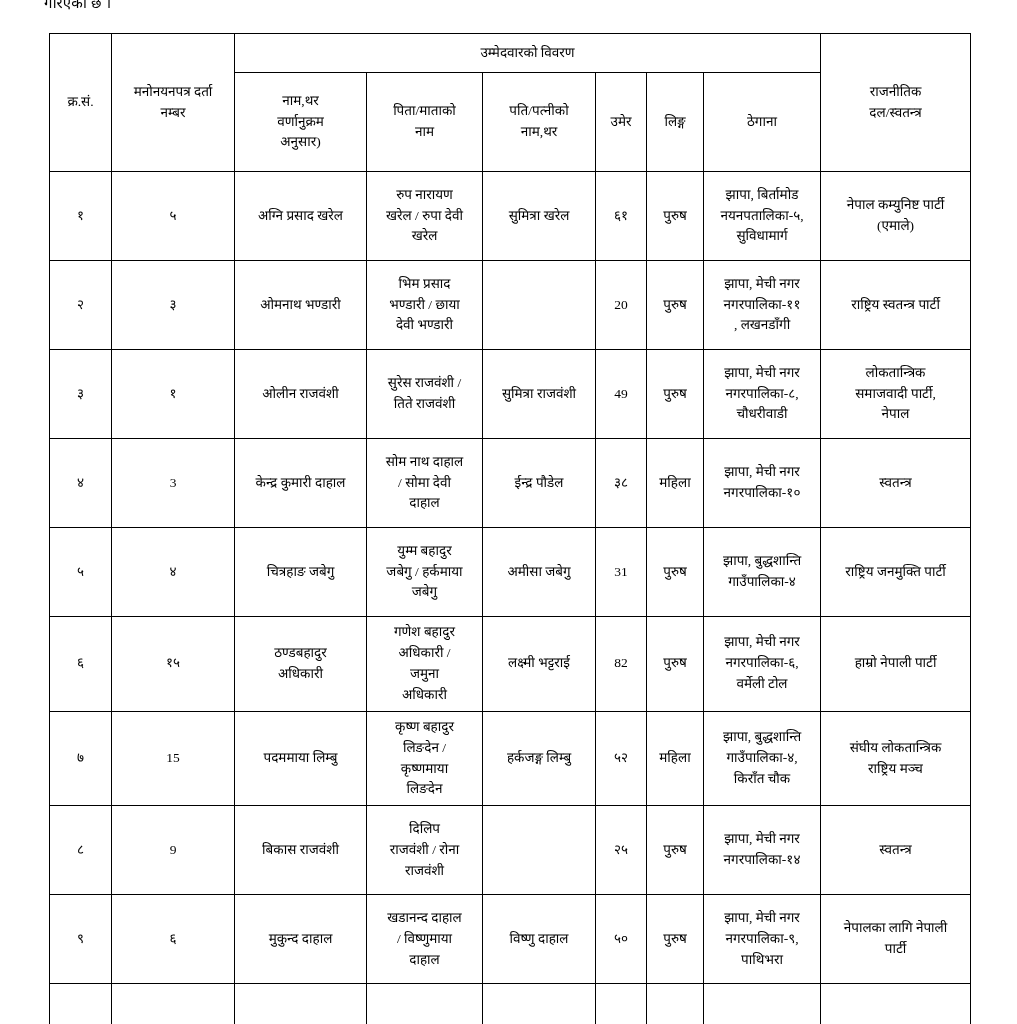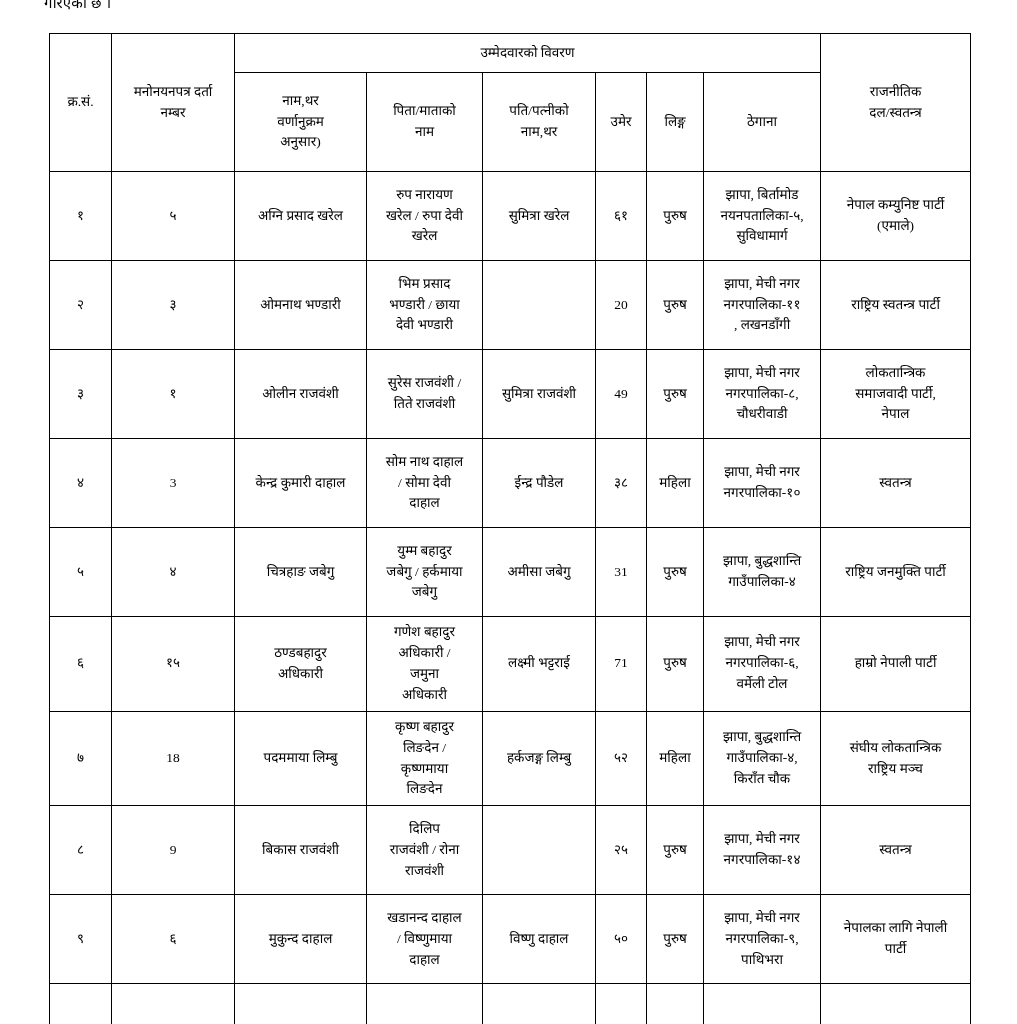--- a/index.html
+++ b/index.html
@@ -288,40 +288,40 @@
           <td>
             <span class="cell-lines">गणेश बहादुर
 अधिकारी /
 जमुना
 अधिकारी</span>
           </td>
           <td>
             <span class="cell-lines">लक्ष्मी  भट्टराई</span>
           </td>
           <td>
-            <span class="cell-lines">71</span>
+            <span class="cell-lines">82</span>
           </td>
           <td>
             <span class="cell-lines">पुरुष</span>
           </td>
           <td>
             <span class="cell-lines">झापा, मेची नगर
 नगरपालिका-६,
 वर्मेली टोल</span>
           </td>
           <td>
             <span class="cell-lines">हाम्रो नेपाली पार्टी</span>
           </td>
         </tr>
         <tr>
           <td>
             <span class="cell-lines">७</span>
           </td>
           <td>
-            <span class="cell-lines">18</span>
+            <span class="cell-lines">15</span>
           </td>
           <td>
             <span class="cell-lines">पदममाया लिम्बु</span>
           </td>
           <td>
             <span class="cell-lines">कृष्ण बहादुर
 लिङदेन /
 कृष्णमाया
 लिङदेन</span>
           </td>

